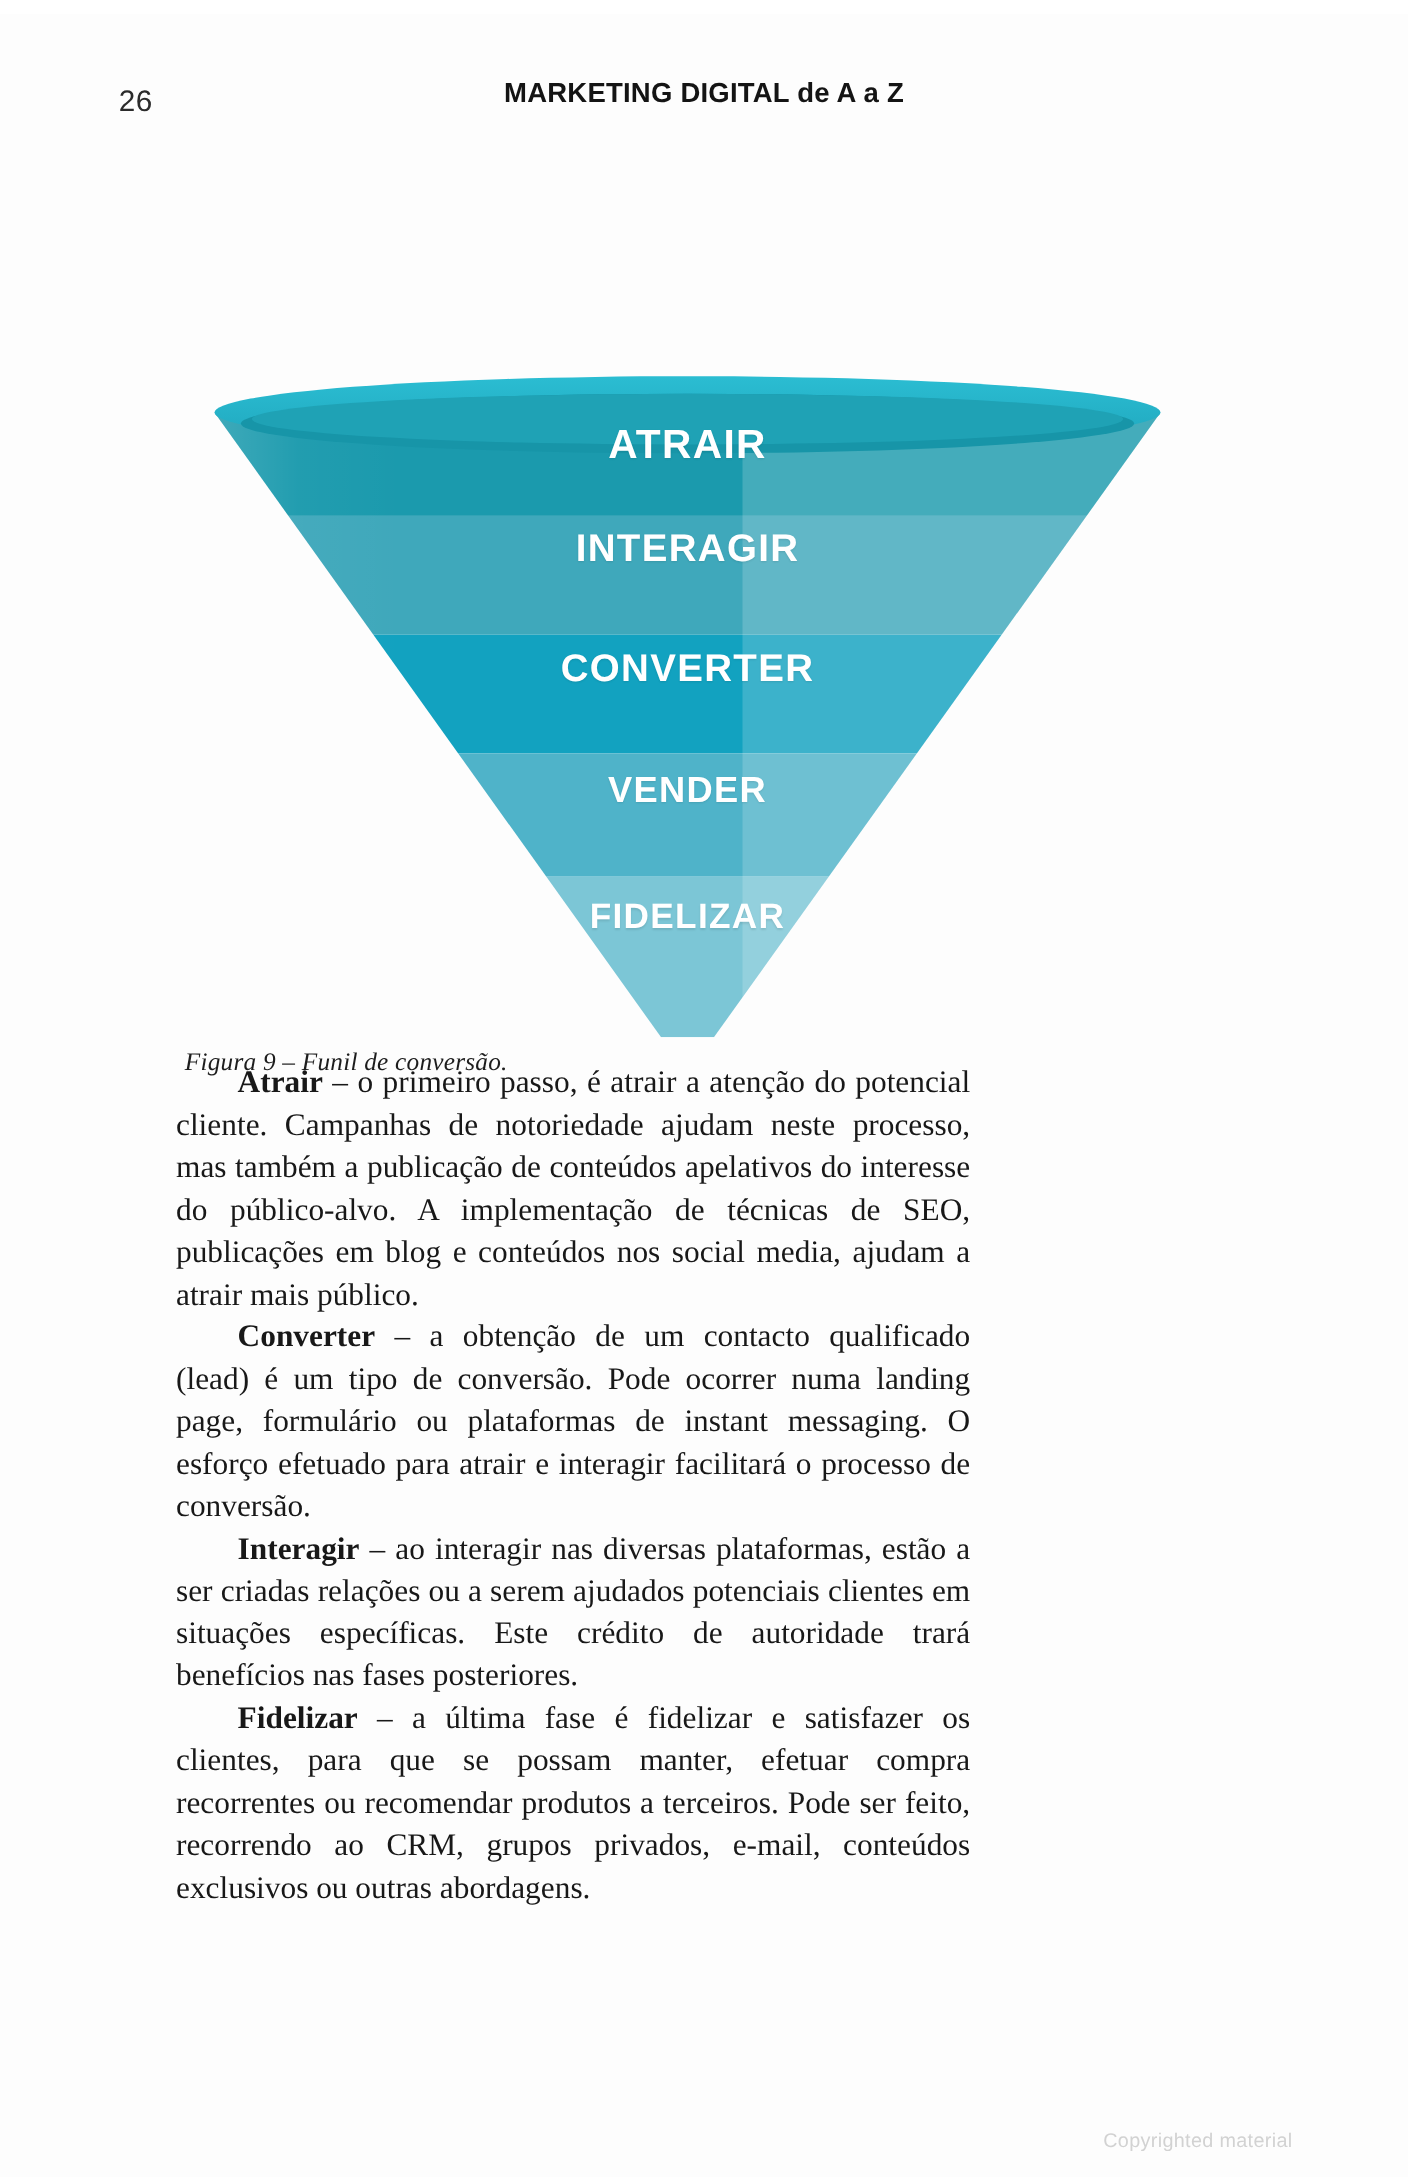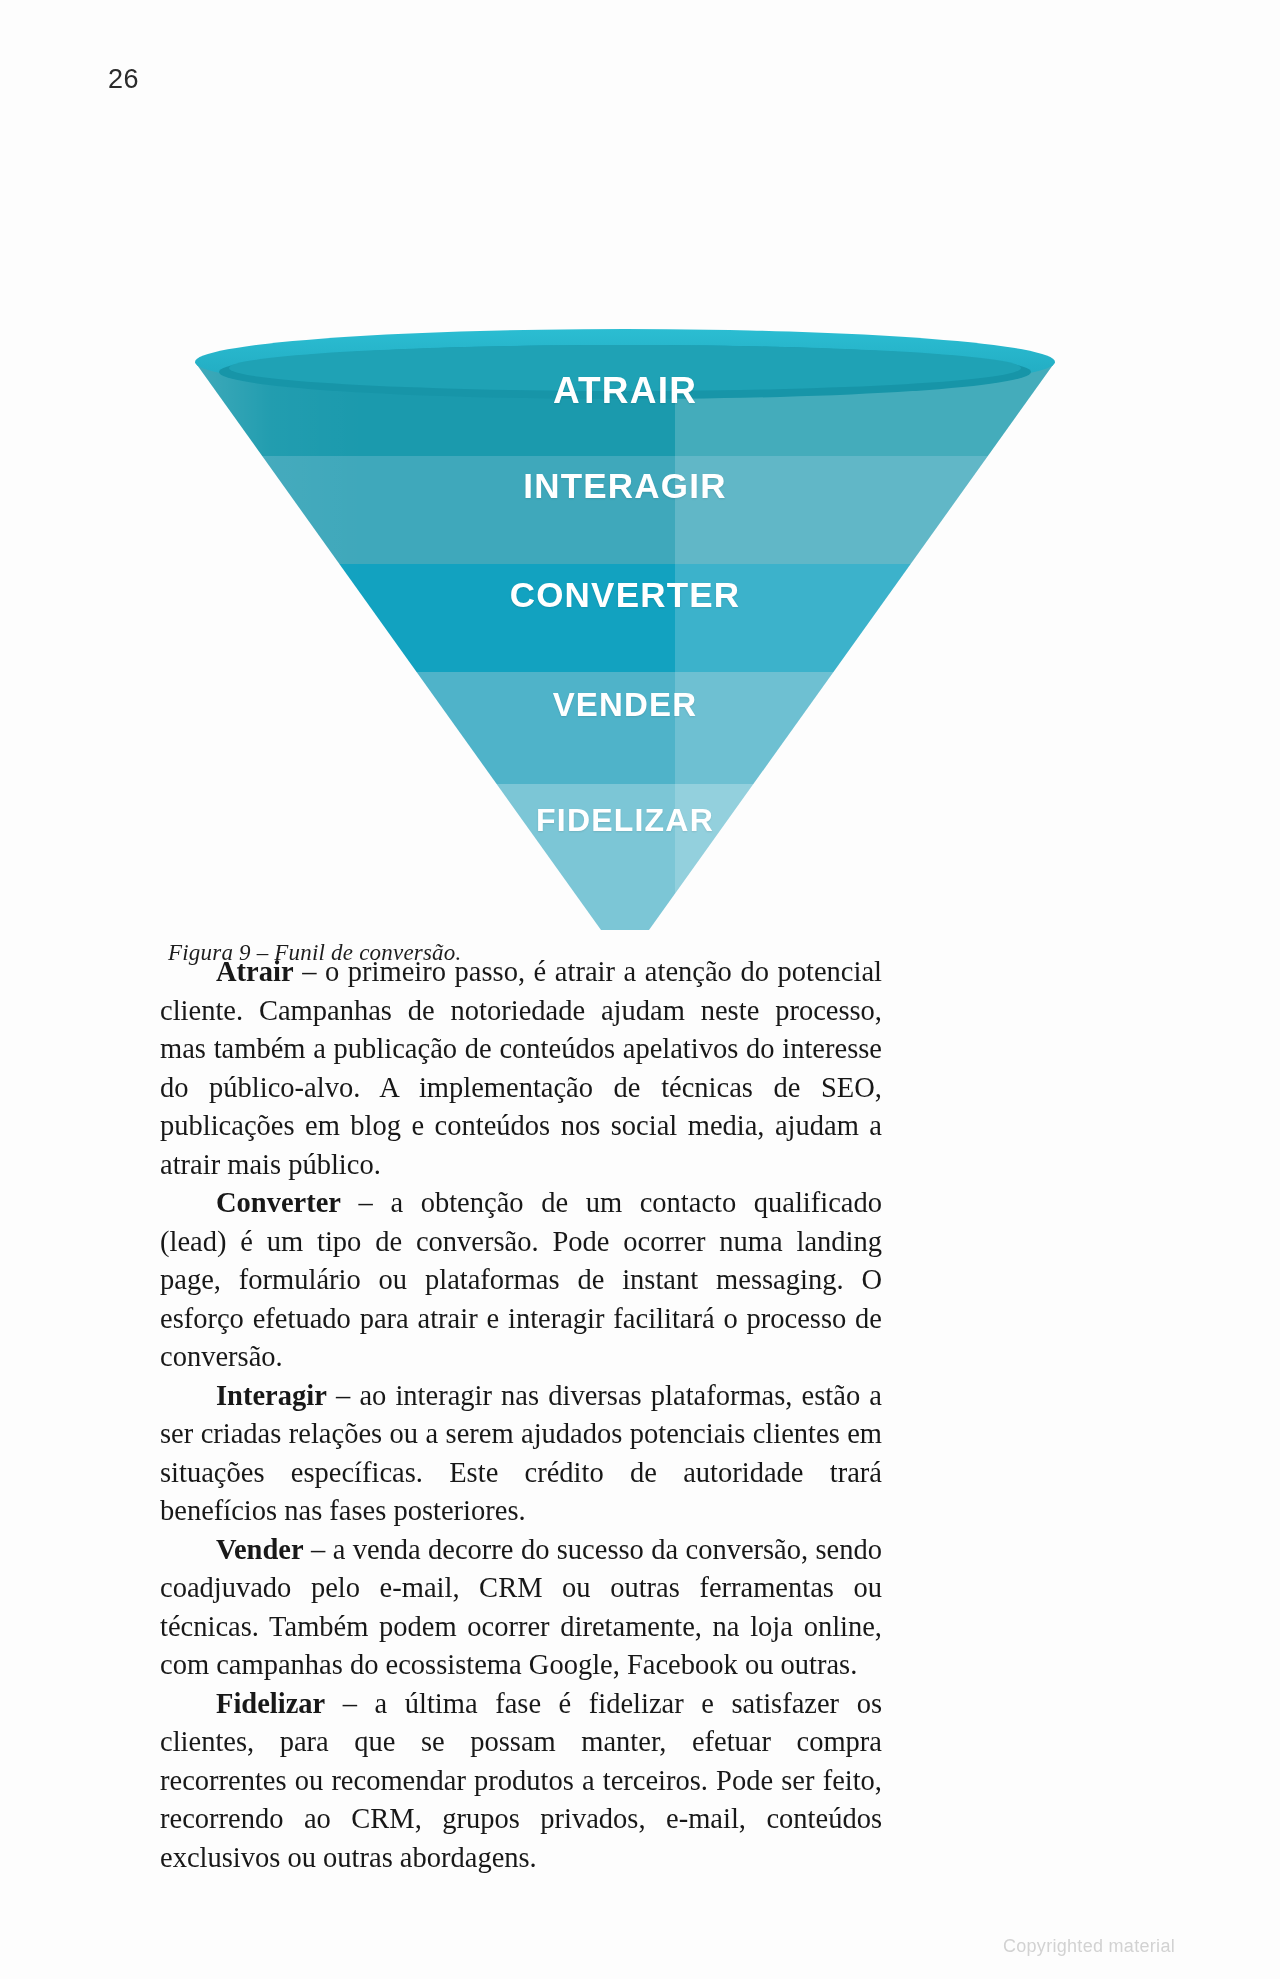--- a/index.html
+++ b/index.html
@@ -13,20 +13,21 @@
     position: relative;
     font-family: "Liberation Serif", serif;
     color: #1a1a1a;
     overflow: hidden;
   }
 
   .page {
     position: absolute;
     inset: 0;
     background: #fdfdfd;
+    margin-top: 13px;
   }
 
   
   .running-head {
     position: absolute;
     top: 58px;
     left: 0;
     width: 1280px;
     height: 40px;
   }
@@ -134,20 +135,21 @@
     letter-spacing: 0.3px;
   }
 </style>
 </head>
 <body>
 
 <div class="page">
 
   <div class="running-head">
     <div class="folio">26</div>
+    <div class="head-title">MARKETING DIGITAL de A a Z</div>
   </div>
 
 
   <div class="figure">
     <div class="funnel-wrap">
       <svg class="funnel-svg" viewBox="0 0 900 640" xmlns="http://www.w3.org/2000/svg">
         <defs>
           <clipPath id="funnelClip">
             <path d="M 20,52 L 880,52 L 474,620 L 426,620 Z"></path>
           </clipPath>
@@ -195,22 +197,19 @@
     <p class="body indent">
       <span class="lead">Atrair</span><span> – o primeiro passo, é atrair a atenção do potencial cliente. Campanhas de notoriedade ajudam neste processo, mas também a publicação de conteúdos apelativos do interesse do público-alvo. A implementação de técnicas de SEO, publicações em blog e conteúdos nos social media, ajudam a atrair mais público.</span>
     </p>
     <p class="body indent">
       <span class="lead">Converter</span><span> – a obtenção de um contacto qualificado (lead) é um tipo de conversão. Pode ocorrer numa landing page, formulário ou plataformas de instant messaging. O esforço efetuado para atrair e interagir facilitará o processo de conversão.</span>
     </p>
     <p class="body indent">
       <span class="lead">Interagir</span><span> – ao interagir nas diversas plataformas, estão a ser criadas relações ou a serem ajudados potenciais clientes em situações específicas. Este crédito de autoridade trará benefícios nas fases posteriores.</span>
     </p>
     <p class="body indent">
-      <span class="lead">Vender</span><span> – a venda decorre do sucesso da conversão, sendo coadjuvado pelo e-mail, CRM ou outras ferramentas ou técnicas. Também podem ocorrer diretamente, na loja online, com campanhas do ecossistema Google, Facebook ou outras.</span>
-    </p>
-    <p class="body indent">
       <span class="lead">Fidelizar</span><span> – a última fase é fidelizar e satisfazer os clientes, para que se possam manter, efetuar compra recorrentes ou recomendar produtos a terceiros. Pode ser feito, recorrendo ao CRM, grupos privados, e-mail, conteúdos exclusivos ou outras abordagens.</span>
     </p>
   </div>
 
   <div class="watermark">Copyrighted material</div>
 
 </div>
 
 </body></html>

